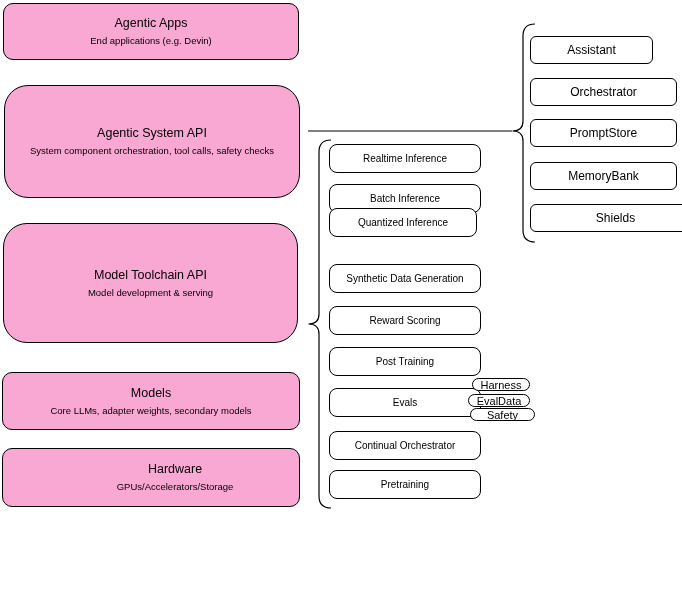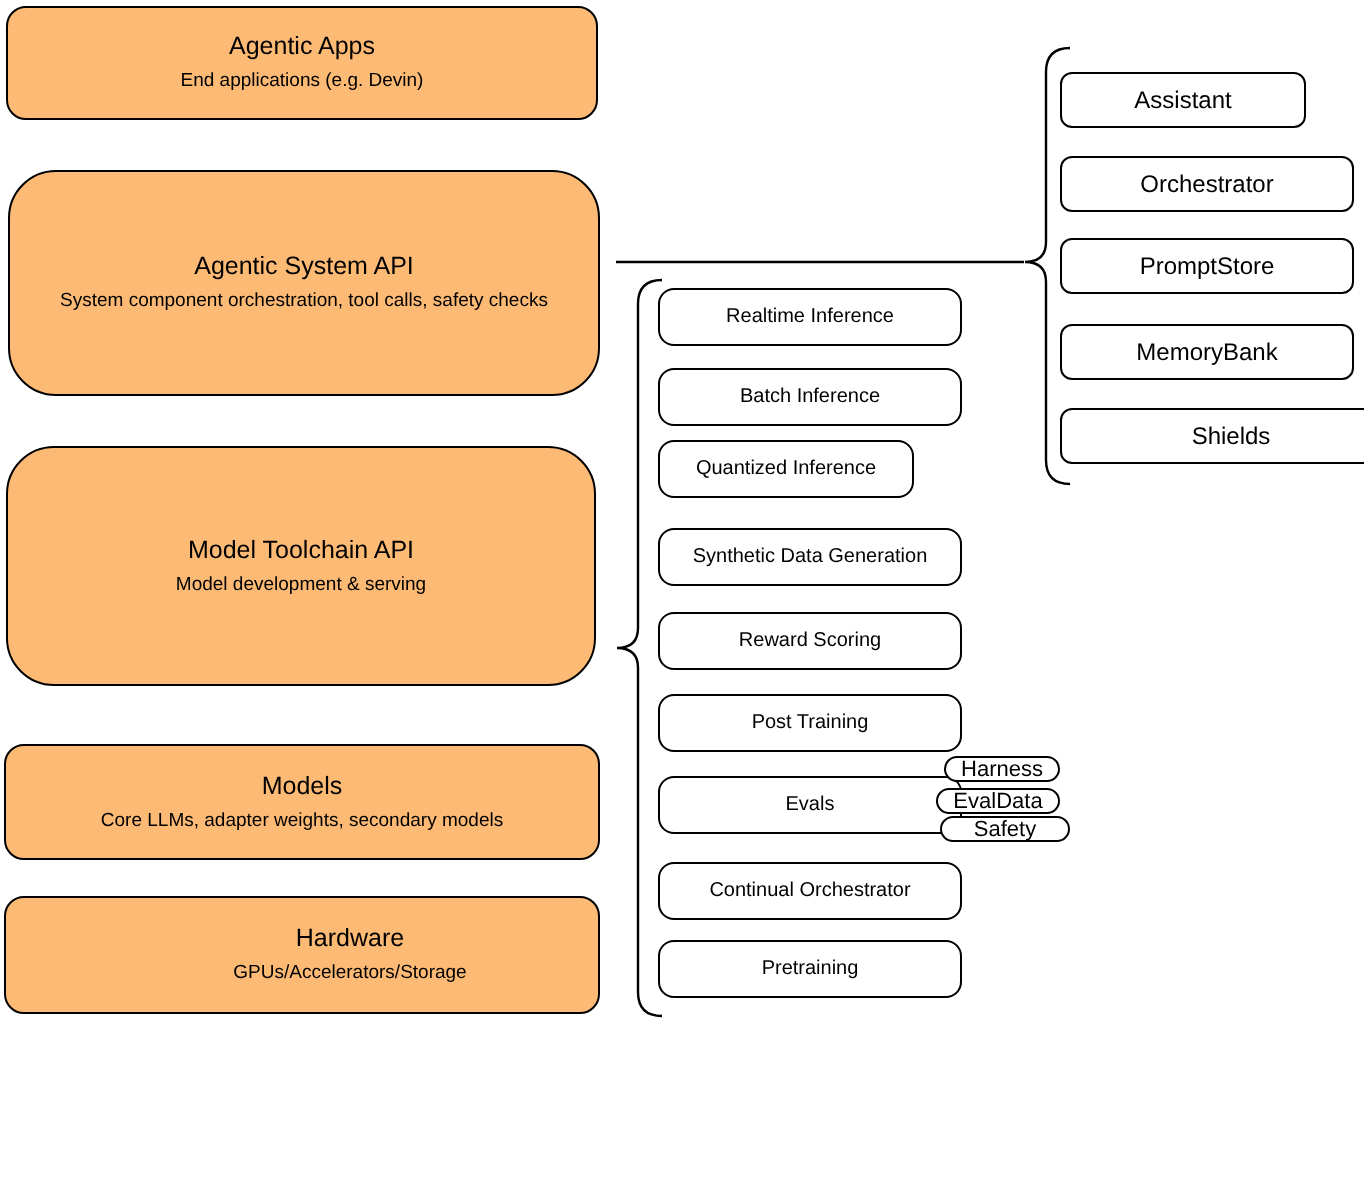--- a/index.html
+++ b/index.html
@@ -1,21 +1,21 @@
 <!DOCTYPE html>
 <html><head>
 <meta charset="utf-8">
 <style>
   html,body { margin:0; padding:0; background:#ffffff; }
   .canvas {
     position:relative; width:682px; height:591px; background:#ffffff;
     font-family:"Liberation Sans", sans-serif; color:#000000; overflow:hidden;
   }
   .node {
-    position:absolute; background:#fdba74; border:1px solid #000000;
+    position:absolute; background:#f9a8d4; border:1px solid #000000;
     box-sizing:border-box; display:flex; flex-direction:column;
     align-items:center; justify-content:center; text-align:center;
   }
   .node .title { font-size:12.5px; line-height:1.2; white-space:nowrap; }
   .node .subtitle { font-size:9.5px; line-height:1.2; margin-top:4px; white-space:nowrap; }
   .mid-node {
     position:absolute; background:#ffffff; border:1px solid #000000;
     box-sizing:border-box; border-radius:8px; display:flex;
     align-items:center; justify-content:center; font-size:10px; white-space:nowrap;
   }
@@ -62,21 +62,21 @@
     <span class="subtitle">GPUs/Accelerators/Storage</span>
   </div>
 
 
   <div class="mid-node" style="left:329px; top:144px; width:152px; height:29px;">
     <span>Realtime Inference</span>
   </div>
   <div class="mid-node" style="left:329px; top:184px; width:152px; height:29px;">
     <span>Batch Inference</span>
   </div>
-  <div class="mid-node" style="left:329px; top:220px; width:128px; height:29px;text-align:right;">
+  <div class="mid-node" style="left:329px; top:208px; width:148px; height:29px;text-align:right;">
     <span>Quantized Inference</span>
   </div>
   <div class="mid-node" style="left:329px; top:264px; width:152px; height:29px;">
     <span>Synthetic Data Generation</span>
   </div>
   <div class="mid-node" style="left:329px; top:306px; width:152px; height:29px;">
     <span>Reward Scoring</span>
   </div>
   <div class="mid-node" style="left:329px; top:347px; width:152px; height:29px;">
     <span>Post Training</span>

